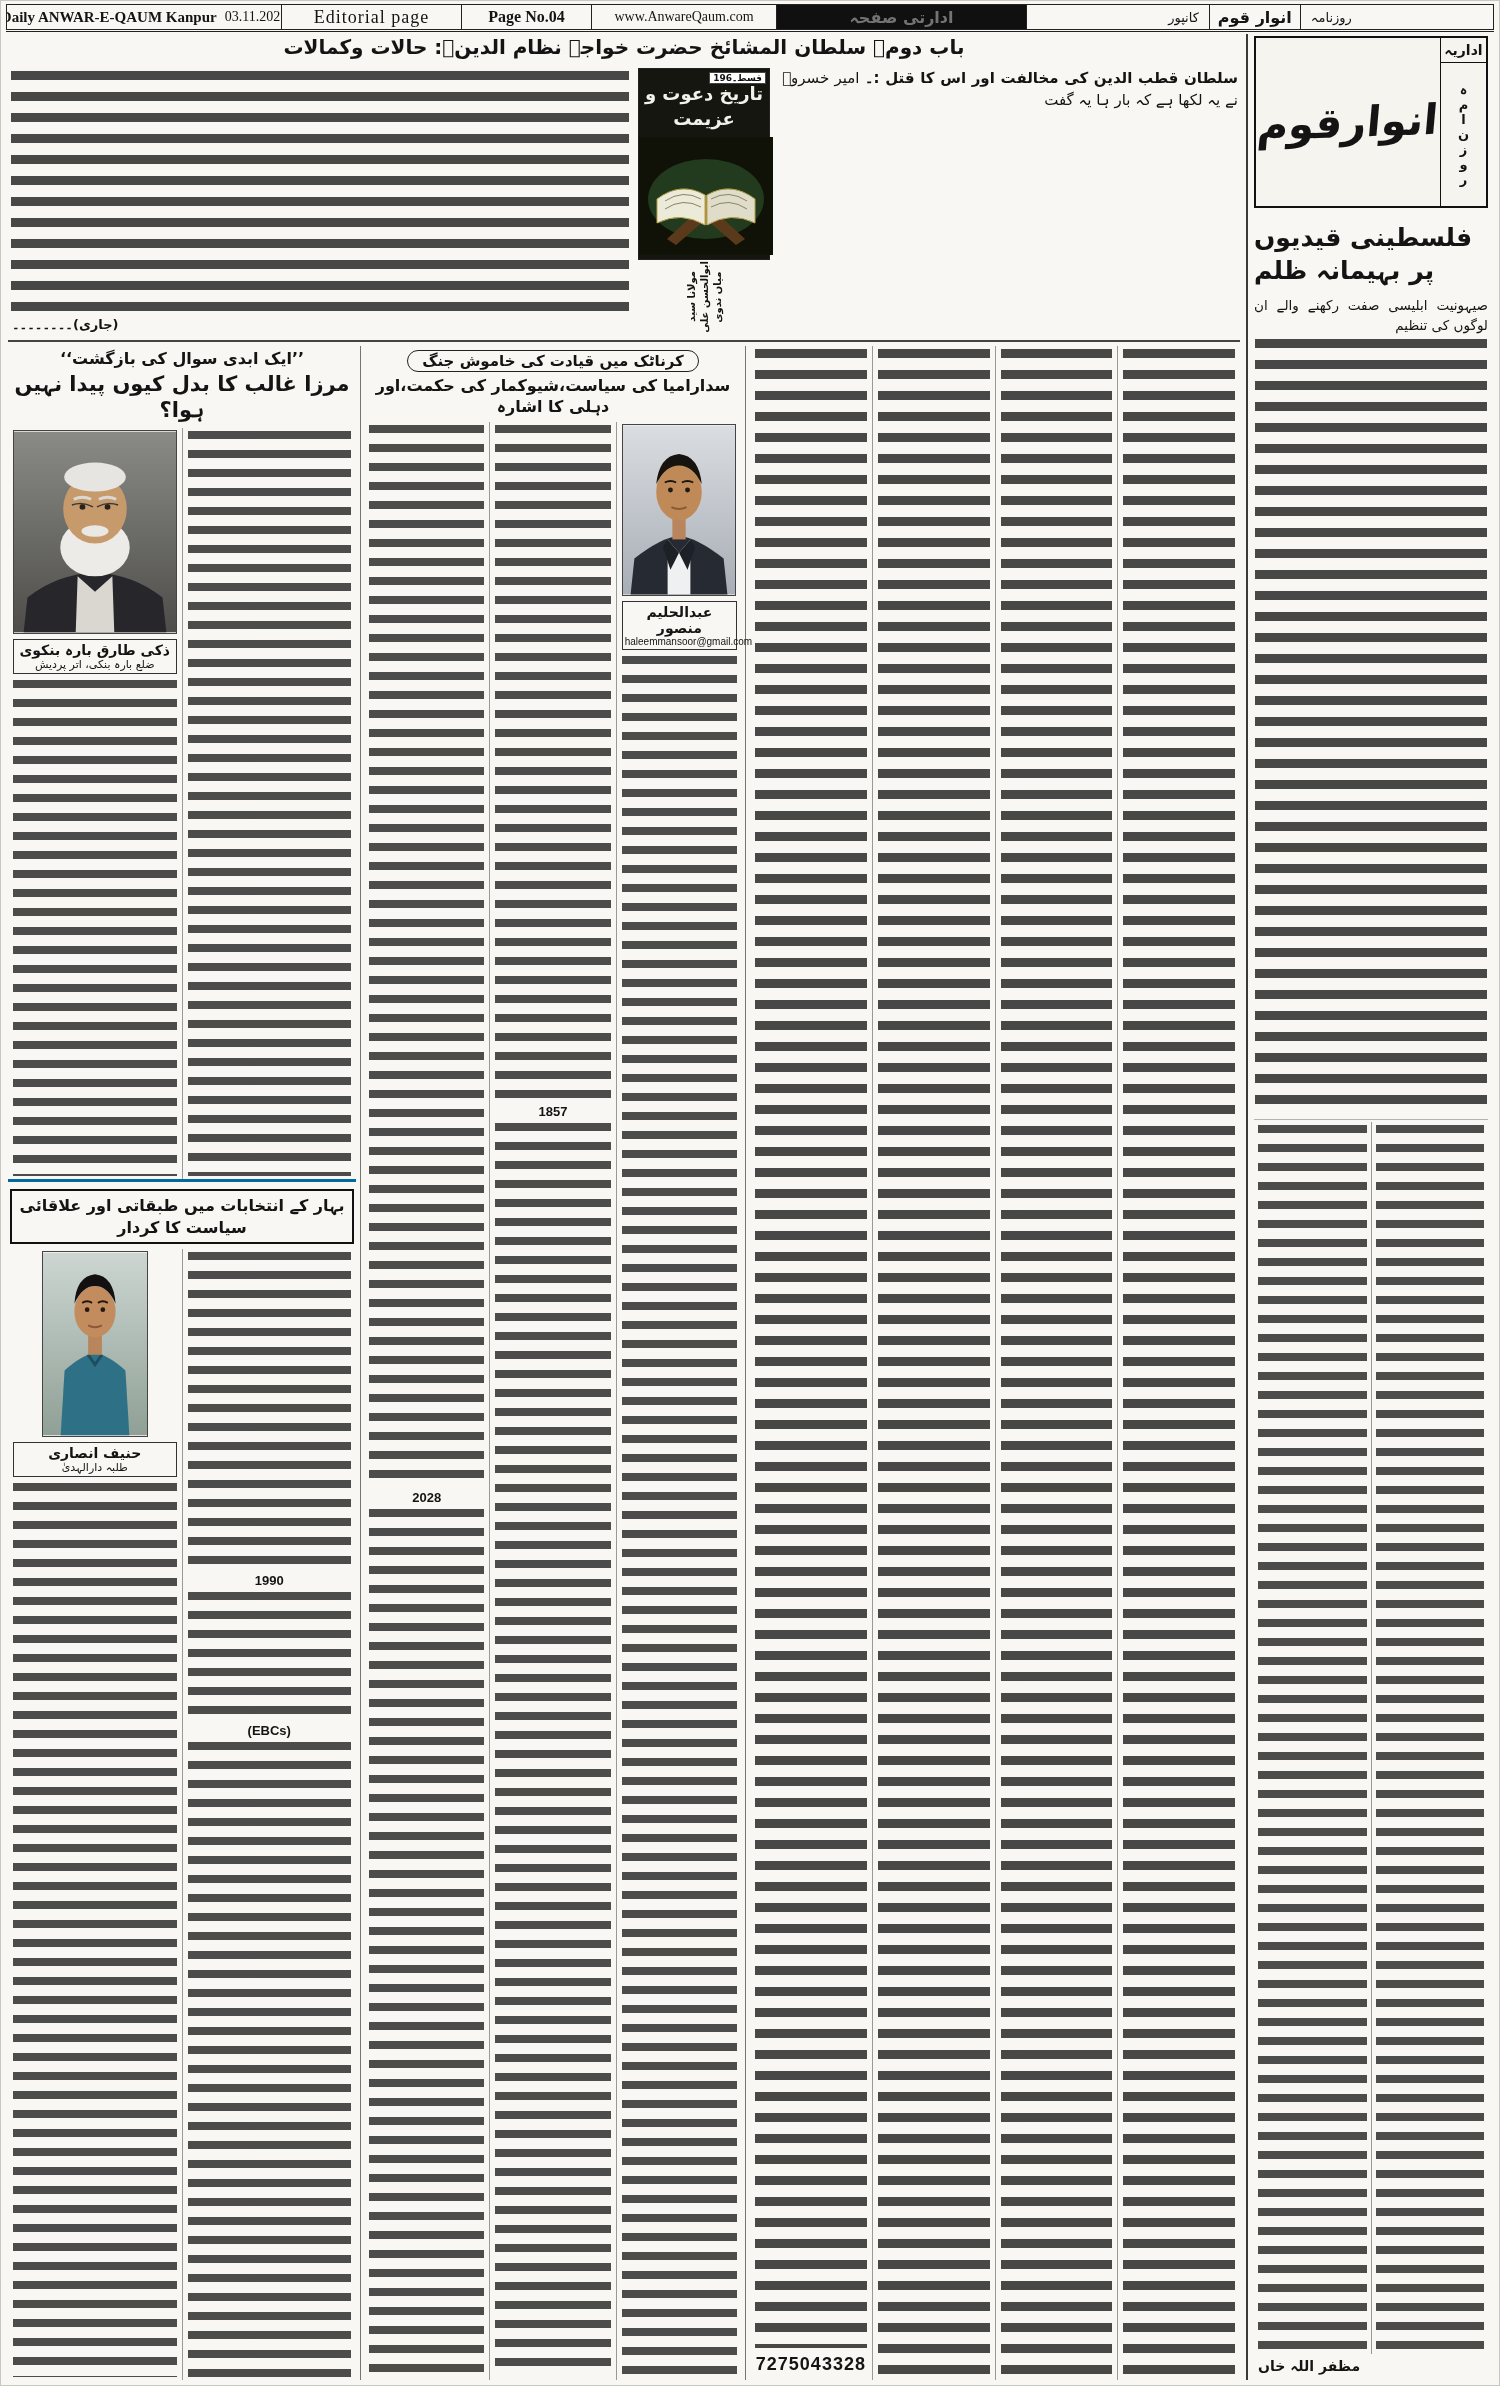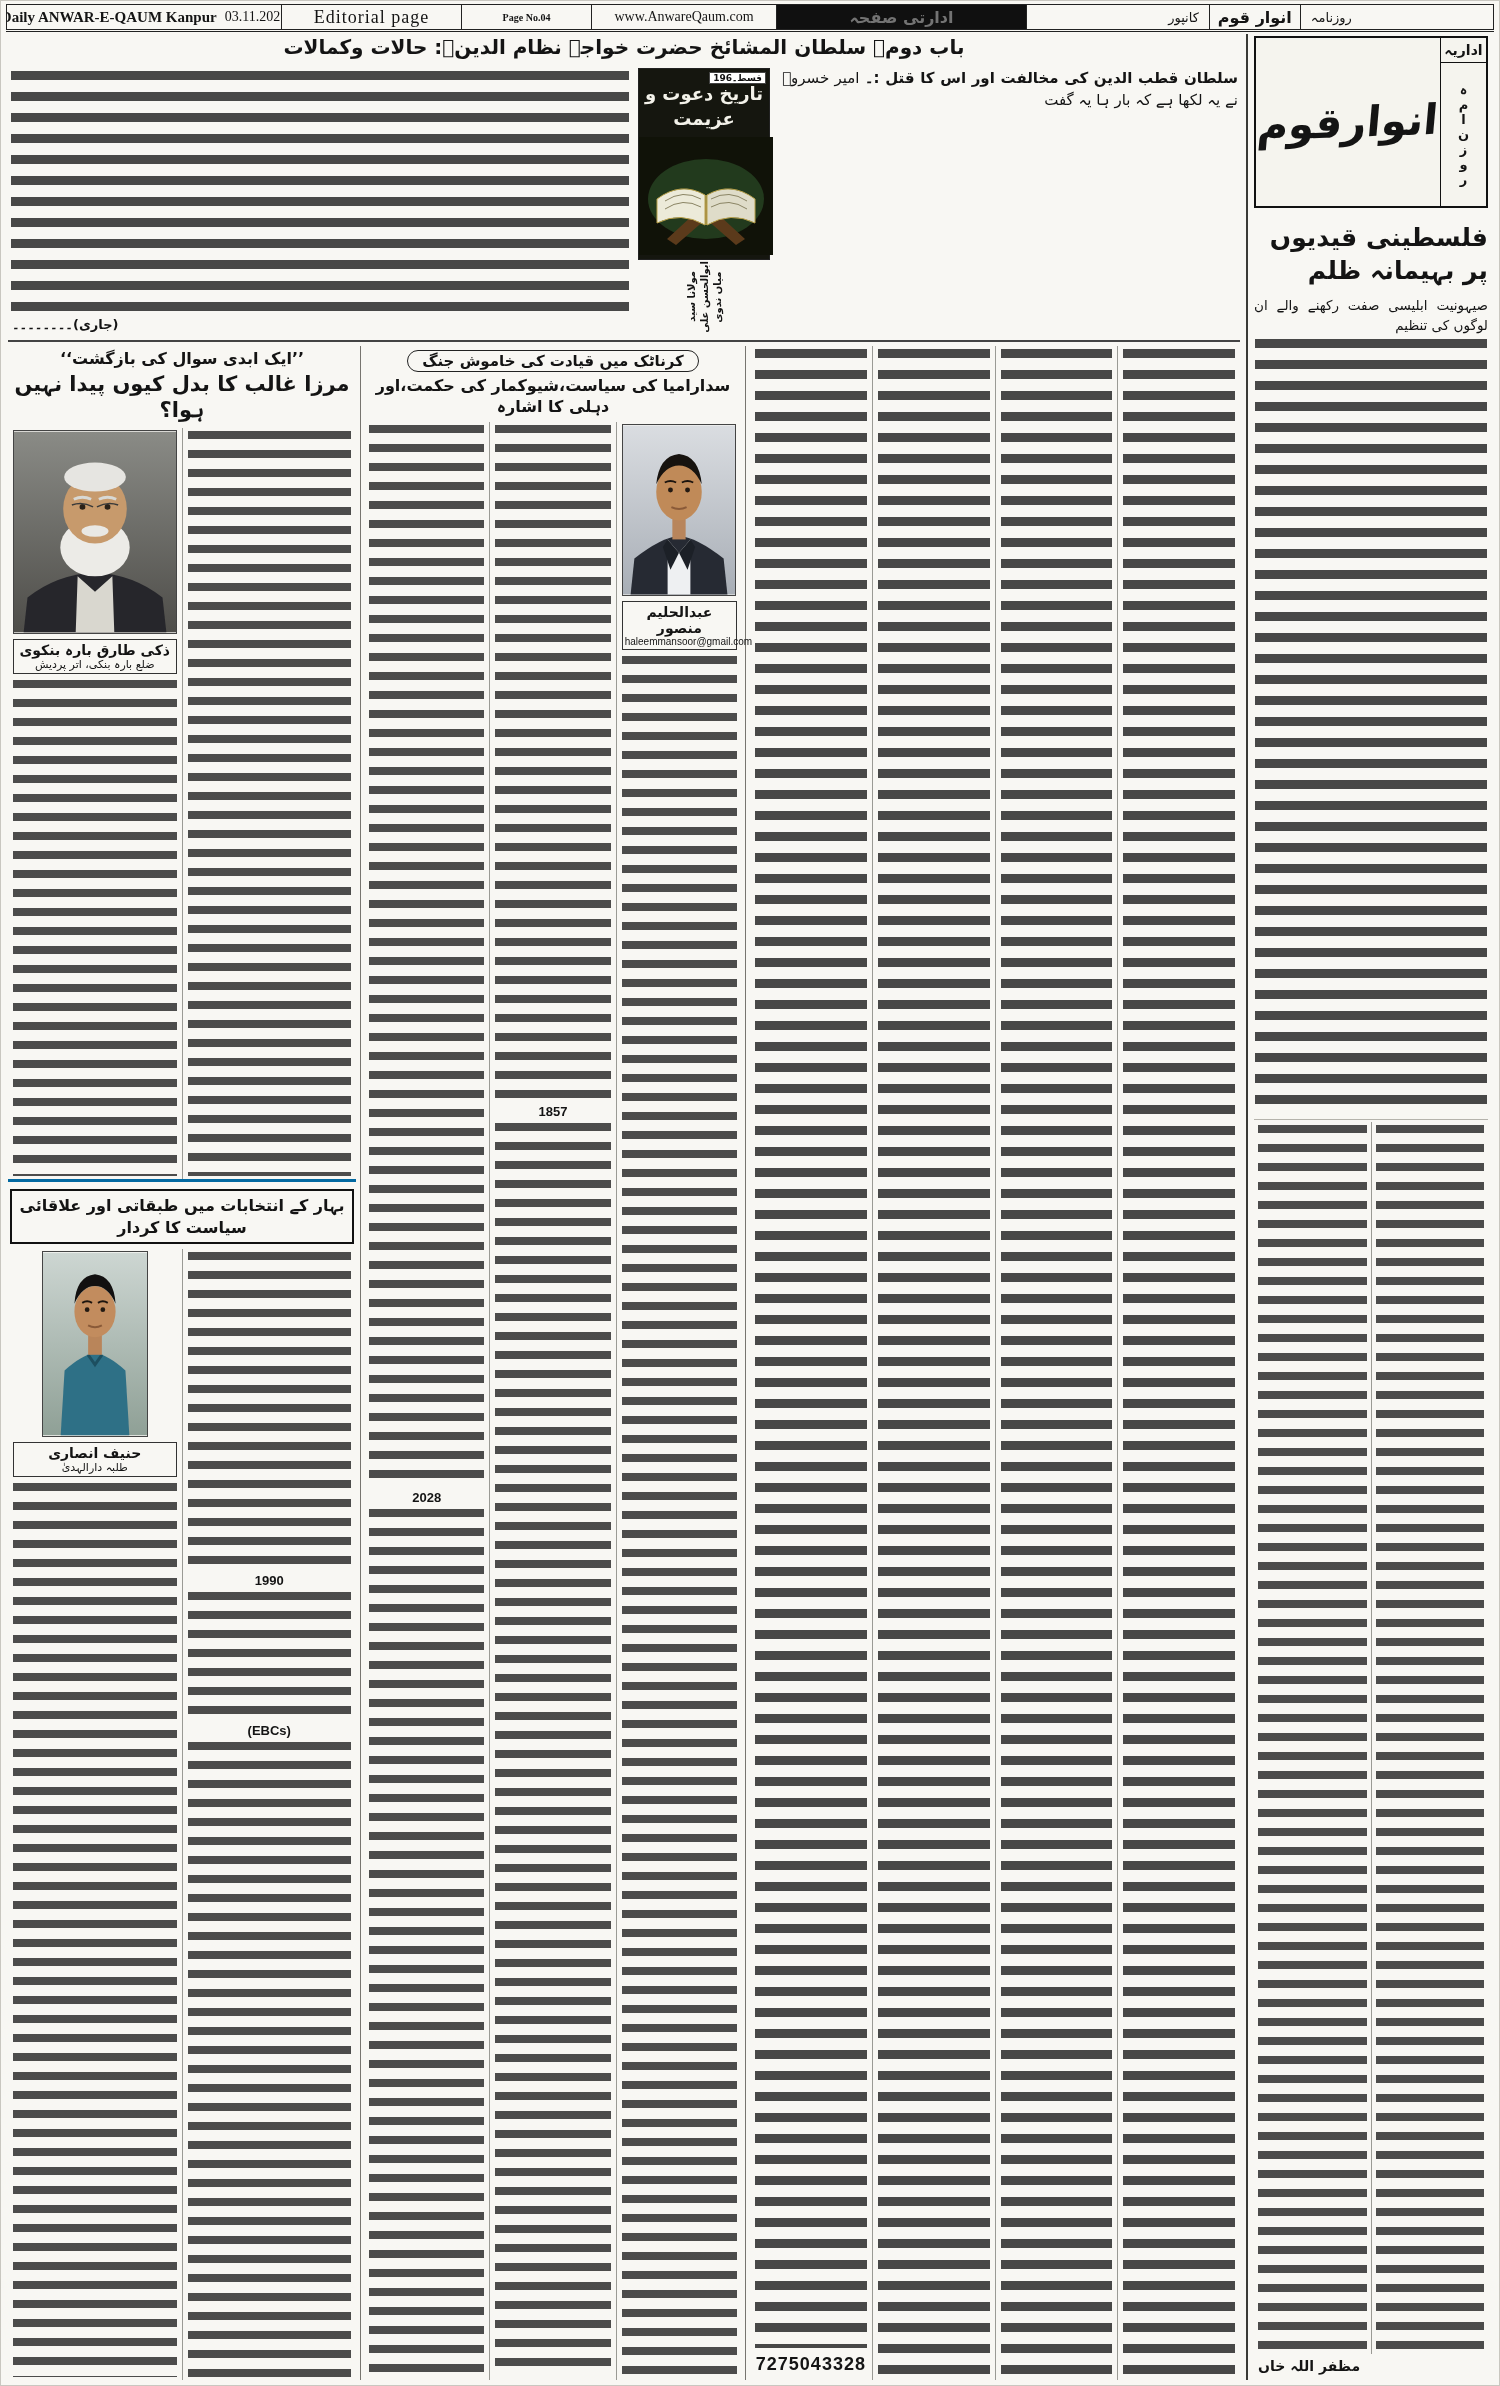--- a/index.html
+++ b/index.html
@@ -9,21 +9,21 @@
   .ur{direction:rtl;font-family:"DejaVu Sans",sans-serif}
 
   
   .hdr{position:absolute;left:6px;top:4px;right:6px;height:28px;display:flex;align-items:stretch;
        border-top:1px solid #222;border-bottom:3px double #222;font-family:"Liberation Serif",serif}
   .hbox{border-right:1px solid #222;display:flex;align-items:center;justify-content:center;gap:8px;padding:0 8px;white-space:nowrap;overflow:hidden}
   .hbox:first-child{border-left:1px solid #222}
   .hb1{width:276px;font-weight:bold;font-size:15px}
   .hb1 .date{font-weight:normal;font-size:14px}
   .hb2{width:180px;font-size:18px;letter-spacing:1px}
-  .hb3{width:130px;font-weight:bold;font-size:10px}
+  .hb3{width:130px;font-weight:bold;font-size:16px}
   .hb4{width:185px;font-size:14px}
   .hb5{width:250px;background:#101010;color:#737373;font-weight:bold;font-size:16px}
   .hb6{flex:1;font-size:13px;gap:10px}
   .hb6 .papername{border:1px solid #222;padding:16px 8px;font-weight:bold;font-size:16px}
 
   
   .tx{flex:1;min-height:12px;margin:3px 1px;
       background-image:repeating-linear-gradient(to bottom, rgba(28,28,28,.78) 0px, rgba(28,28,28,.78) 8px, transparent 8px, transparent 19px)}
   .tx.p21{background-image:repeating-linear-gradient(to bottom, rgba(28,28,28,.8) 0px, rgba(28,28,28,.8) 9px, transparent 9px, transparent 21px)}
   .frag{font-size:13px;font-weight:bold;text-align:center;direction:ltr;padding:1px 0;font-family:"Liberation Sans",sans-serif}
@@ -75,21 +75,21 @@
   
   .estrip{position:absolute;left:1246px;top:34px;width:248px;bottom:6px;border-left:2px solid #3a3a36;
           padding:2px 6px 0;display:flex;flex-direction:column}
   .mast{border:2px solid #111;height:172px;display:flex;flex-direction:row;direction:rtl;background:#f5f4ee}
   .mast-rail{width:46px;border-left:1px solid #111;display:flex;flex-direction:column;align-items:center}
   .mast-label{font-weight:bold;font-size:14px;padding:4px 0;border-bottom:1px solid #111;width:100%;text-align:center;direction:rtl}
   .mast-daily{flex:1;display:flex;align-items:center;justify-content:center}
   .mast-daily span{writing-mode:vertical-rl;text-orientation:upright;font-size:13px;font-weight:bold;letter-spacing:4px}
   .mast-name{flex:1;display:flex;align-items:center;justify-content:center}
   .mast-name span{font-size:42px;font-weight:bold;transform:skewX(-7deg) rotate(-2deg);white-space:nowrap}
-  .e-head{text-align:right;font-weight:bold;font-size:25px;line-height:1.3;margin:14px 0 8px}
+  .e-head{text-align:left;font-weight:bold;font-size:25px;line-height:1.3;margin:14px 0 8px}
   .etop{height:820px;display:flex;flex-direction:column}
   .elead{font-size:13.5px;line-height:1.5;text-align:justify}
   .ecols{flex:1;display:flex;flex-direction:row-reverse;min-height:0;border-top:1px solid #b5b3ac;margin-top:4px;padding-top:2px}
   .ecol{flex:1;display:flex;flex-direction:column;min-width:0;padding:0 3px}
   .ecol + .ecol{border-right:1px solid #9a9a94}
   .esig{direction:rtl;text-align:left;font-weight:bold;font-size:14px;padding:4px 4px 6px}
 </style>
 </head>
 <body>
 

